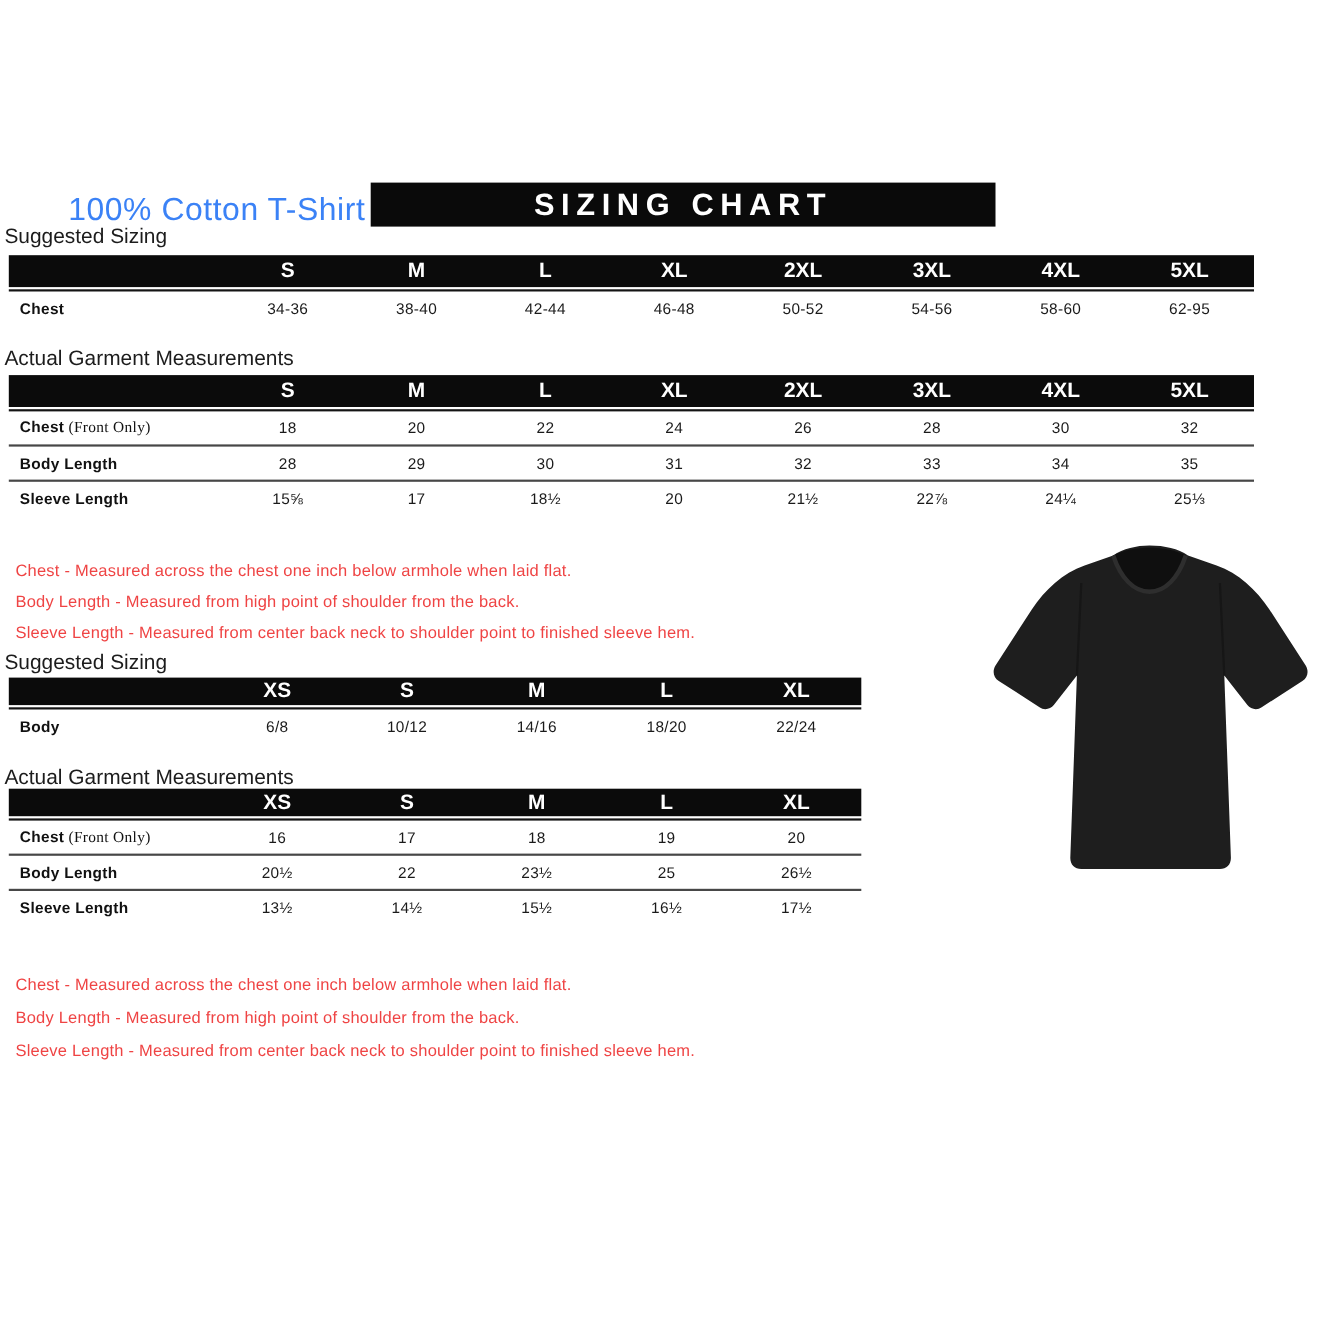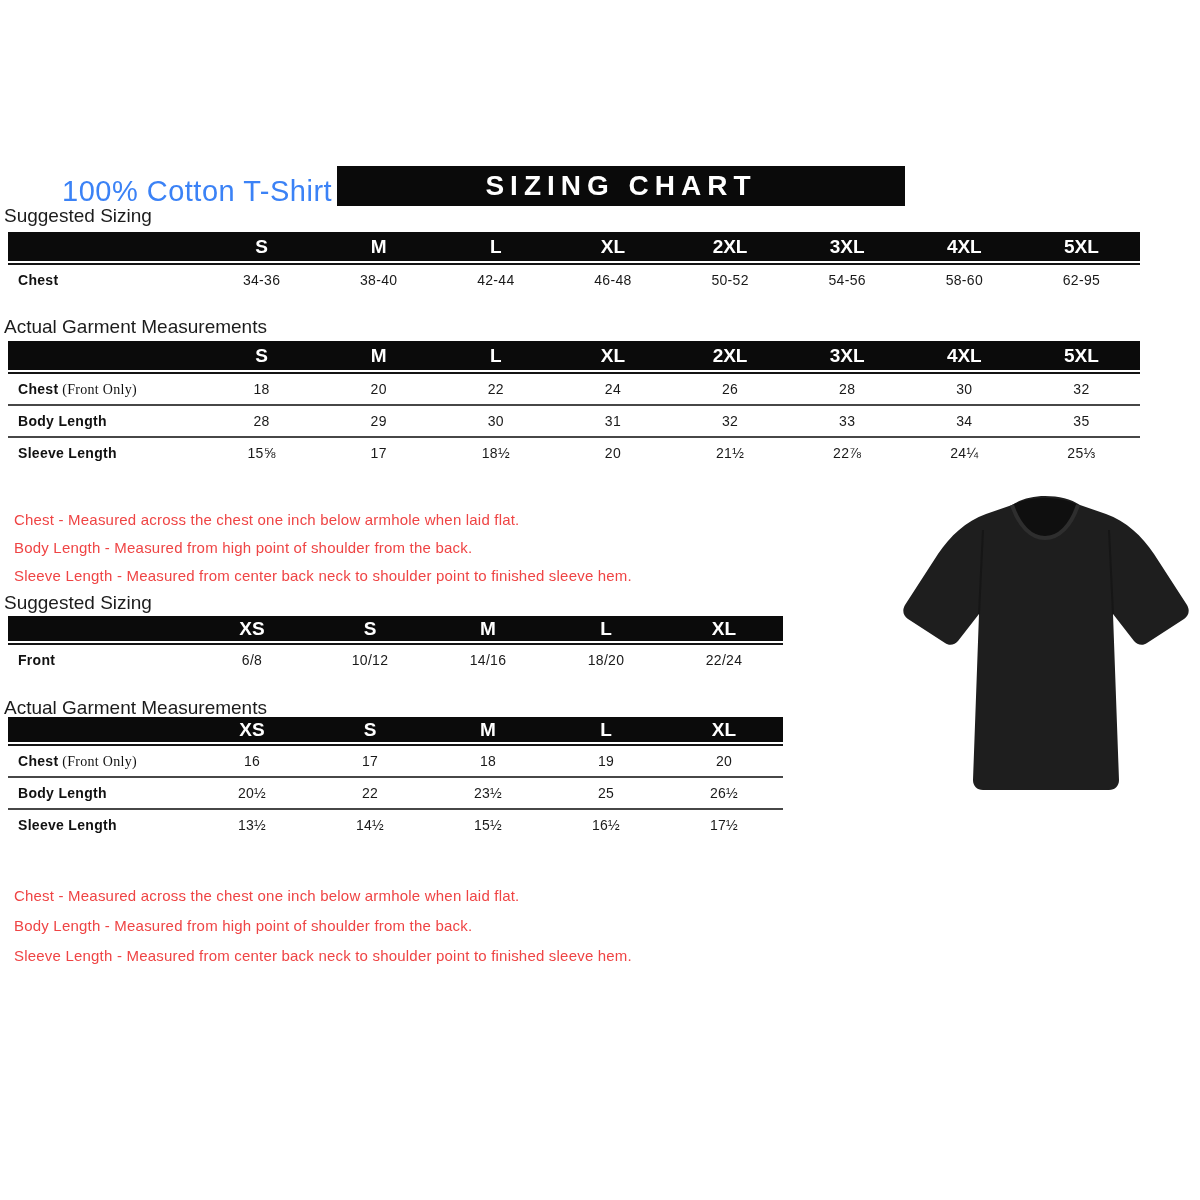--- a/index.html
+++ b/index.html
@@ -148,21 +148,21 @@
       <div class="thead">
         <div class="th label-col"></div>
         <div class="th">XS</div>
         <div class="th">S</div>
         <div class="th">M</div>
         <div class="th">L</div>
         <div class="th">XL</div>
       </div>
       <div class="hdr-rule"></div>
       <div class="trow">
-        <div class="td label-col">Front</div>
+        <div class="td label-col">Body</div>
         <div class="td">6/8</div>
         <div class="td">10/12</div>
         <div class="td">14/16</div>
         <div class="td">18/20</div>
         <div class="td">22/24</div>
       </div>
     </div>
 
   <div class="section-label" style="top:697px">Actual Garment Measurements</div>
 

